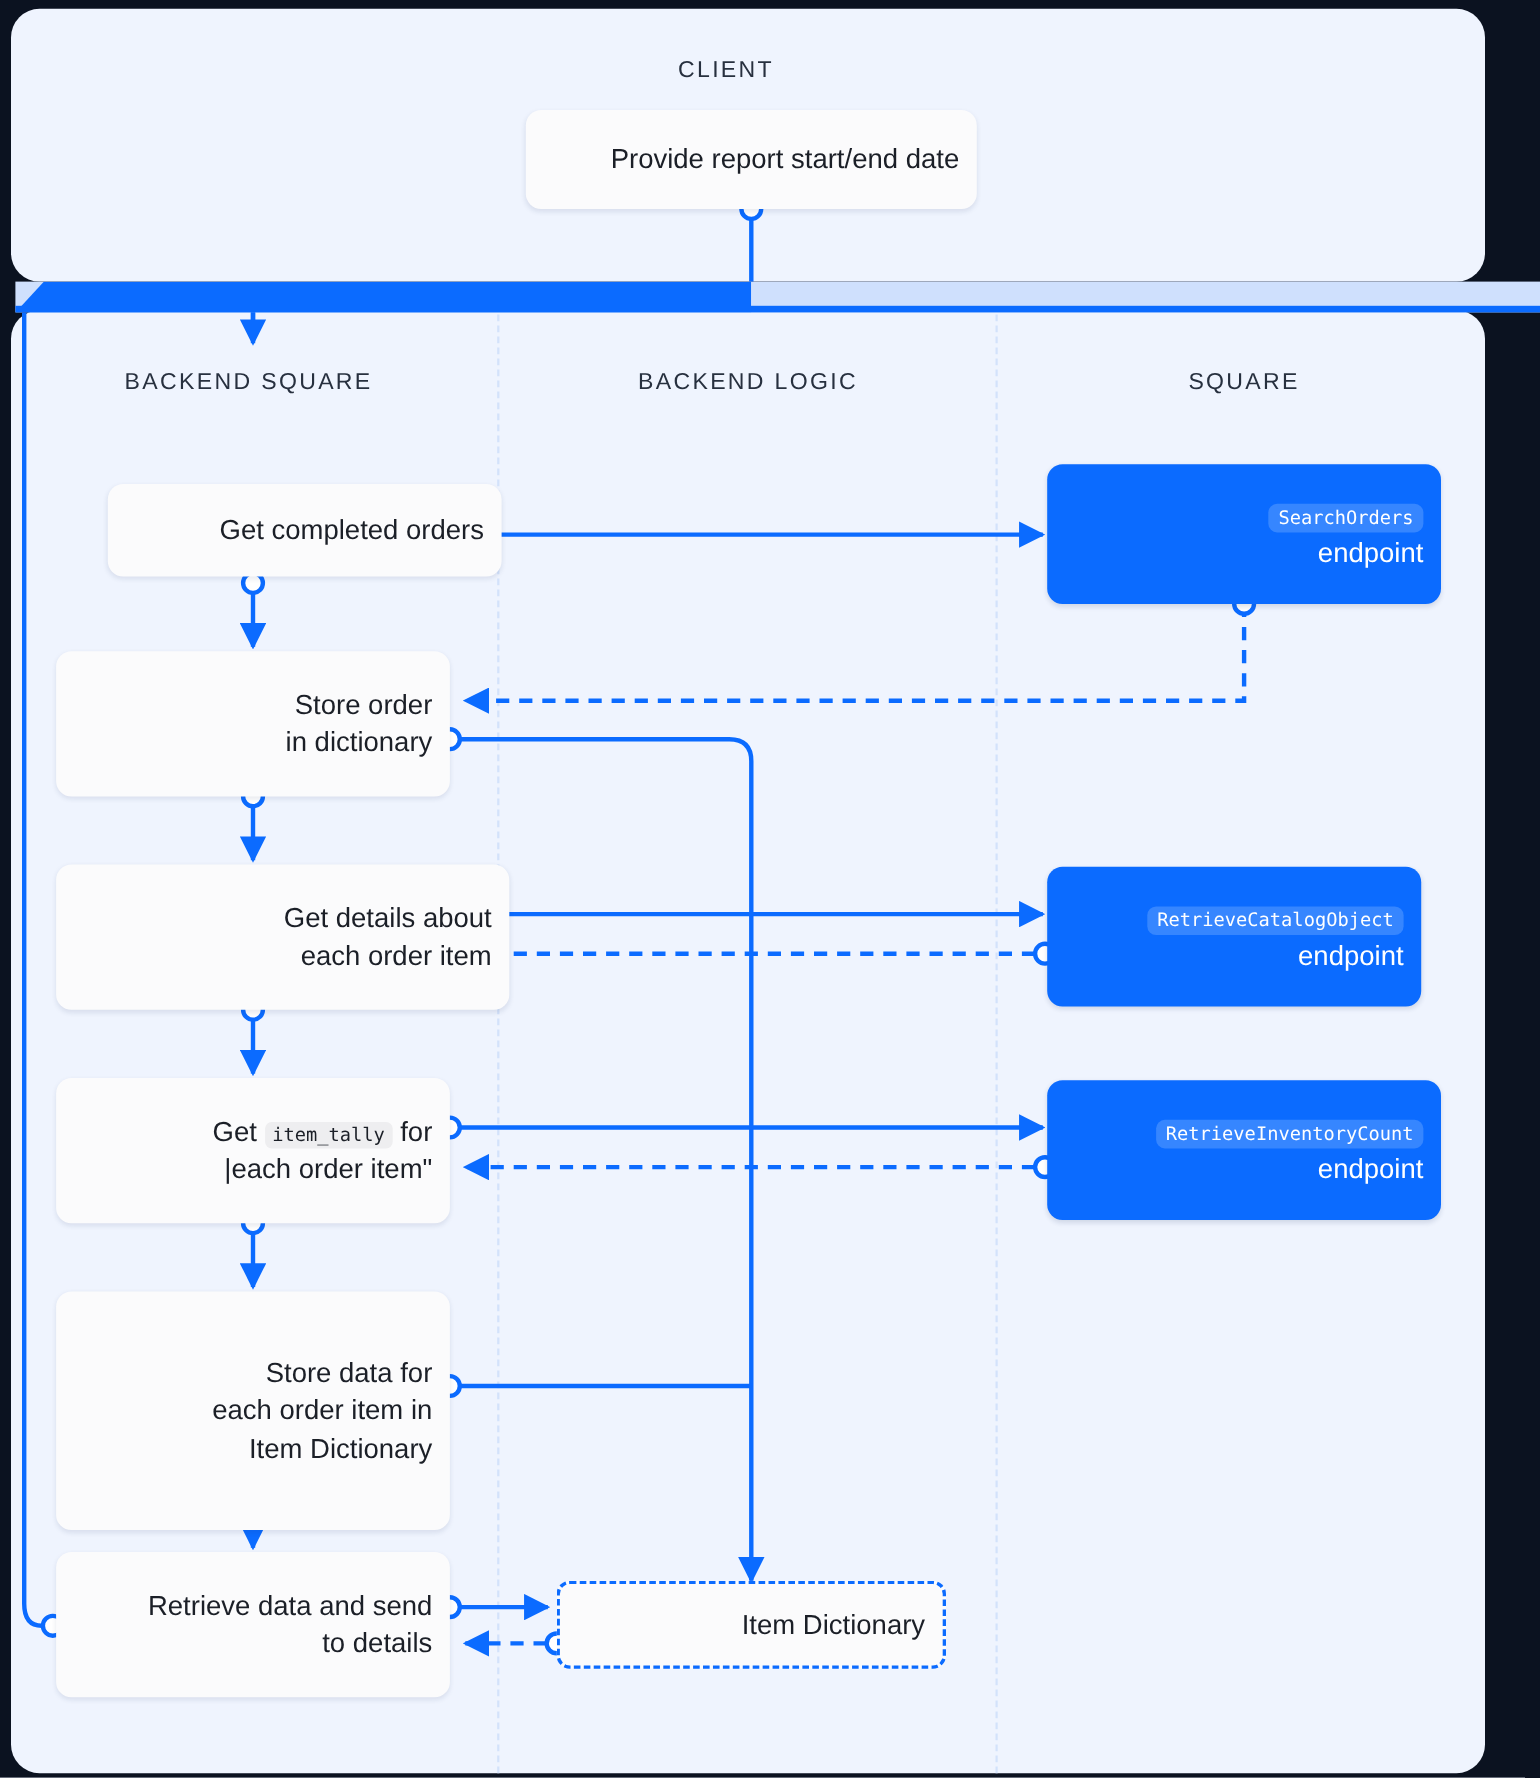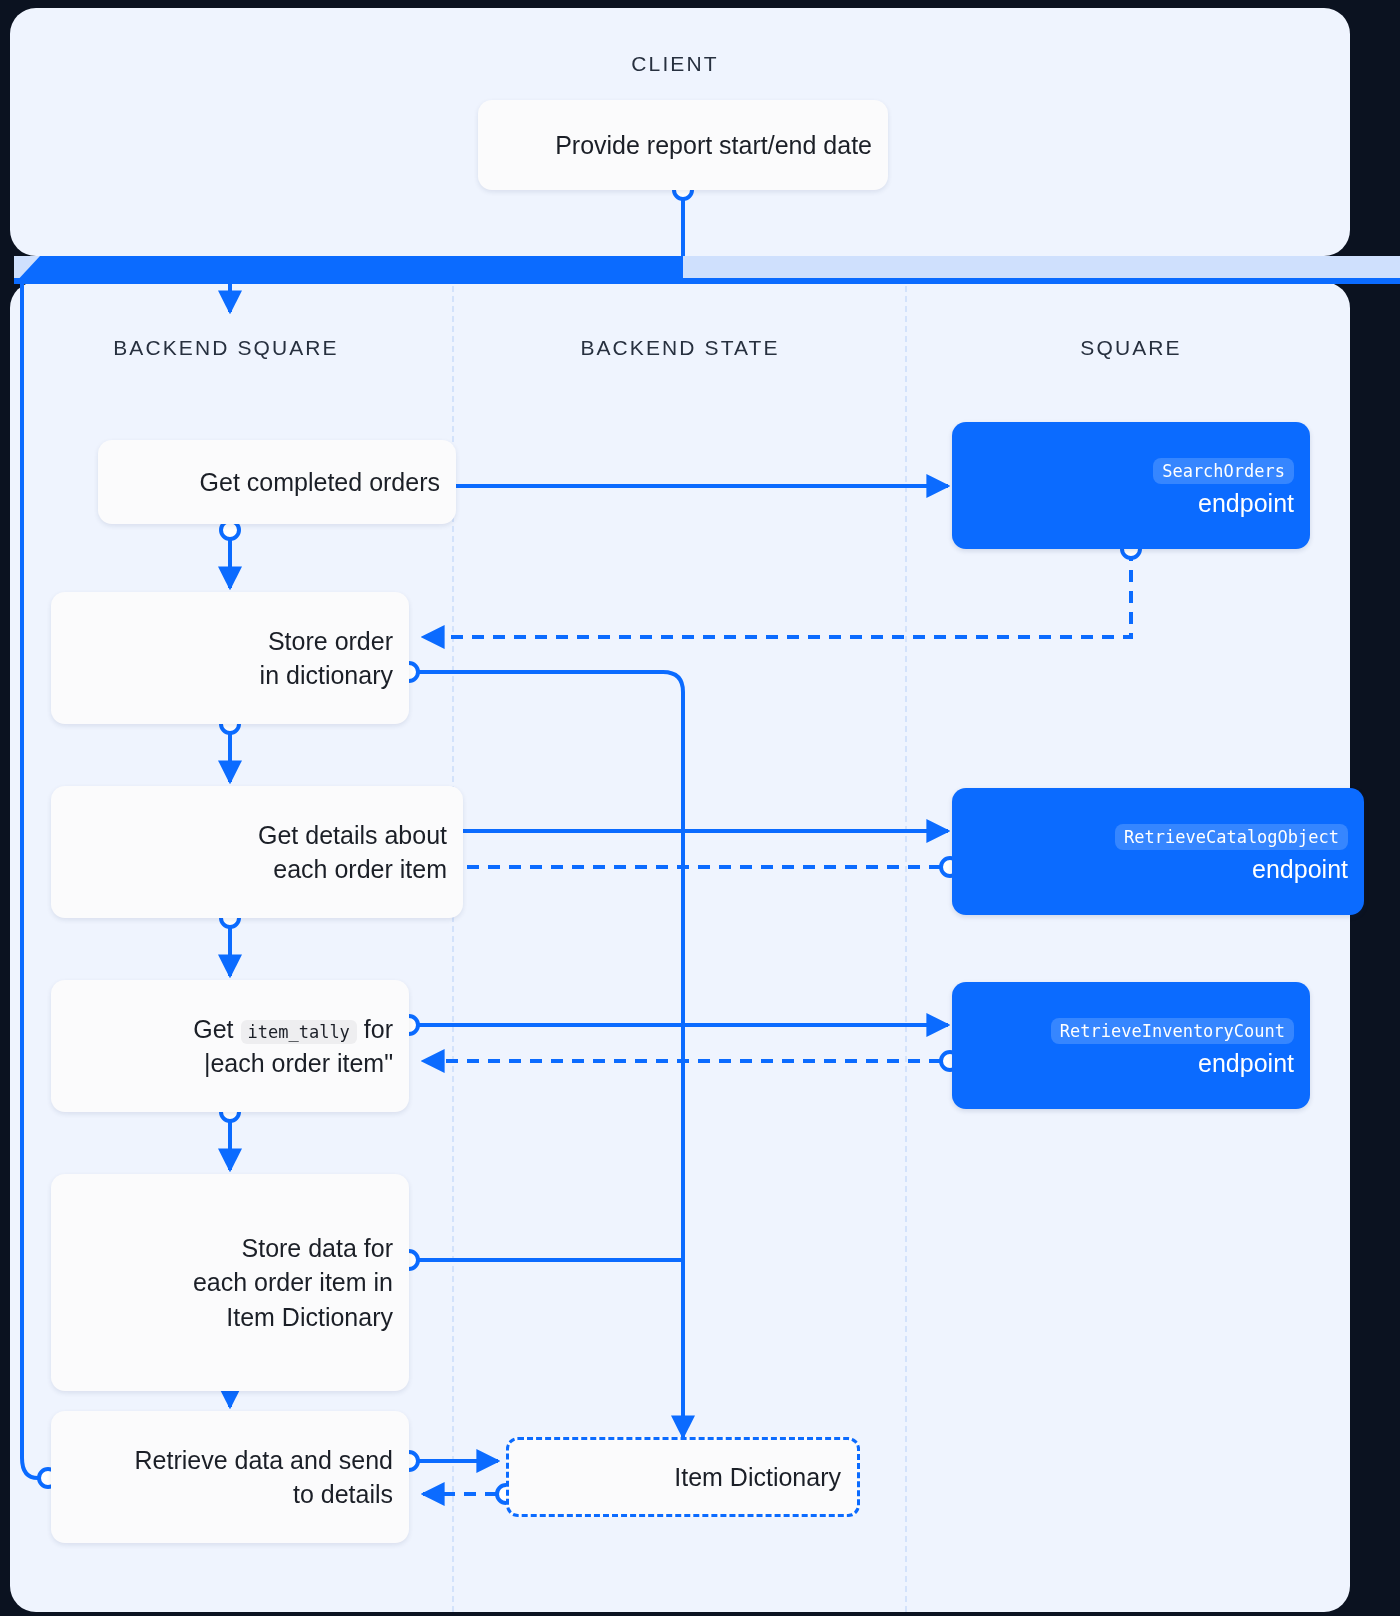--- a/index.html
+++ b/index.html
@@ -100,23 +100,23 @@
   <div class="panel" id="client-panel"></div>
   <div class="panel" id="backend-panel"></div>
 
   <div id="lifeline-bar">
     <div id="lifeline-fill"></div>
   </div>
 
   <div class="col-divider" style="left:452px"></div>
   <div class="col-divider" style="left:905px"></div>
 
-  <div class="col-title" style="left:435px; top:52px; width:480px;text-align:center;">CLIENT</div>
+  <div class="col-title" style="left:420px; top:52px; width:480px;text-align:center;">CLIENT</div>
   <div class="col-title" style="left:20px; width:412px;">BACKEND SQUARE</div>
-  <div class="col-title" style="left:470px; width:420px;">BACKEND STATE</div>
+  <div class="col-title" style="left:470px; width:420px;">BACKEND LOGIC</div>
   <div class="col-title" style="left:925px; width:412px;">SQUARE</div>
 
   <svg id="wires" viewBox="0 0 1400 1616">
     <defs>
       <marker id="arrow" viewBox="0 0 10 10" refX="9" refY="5" markerWidth="6" markerHeight="6" orient="auto-start-reverse">
         <path d="M 0 0 L 10 5 L 0 10 z" fill="#0b6bff"></path>
       </marker>
     </defs>
 
     <path class="w" d="M 683 190 L 683 256"></path>
@@ -231,21 +231,21 @@
     <span class="inner">Item Dictionary</span>
   </div>
 
   <div class="node blue" style="left:952px; top:422px; width:358px; height:127px;">
     <span class="inner">
       <span class="ln"><span class="code">SearchOrders</span></span>
       <span class="ln">endpoint</span>
     </span>
   </div>
 
-  <div class="node blue" style="left:952px; top:788px; width:412px; height:127px;">
+  <div class="node blue" style="left:952px; top:788px; width:340px; height:127px;">
     <span class="inner">
       <span class="ln"><span class="code">RetrieveCatalogObject</span></span>
       <span class="ln">endpoint</span>
     </span>
   </div>
 
   <div class="node blue" style="left:952px; top:982px; width:358px; height:127px;">
     <span class="inner">
       <span class="ln"><span class="code">RetrieveInventoryCount</span></span>
       <span class="ln">endpoint</span>

